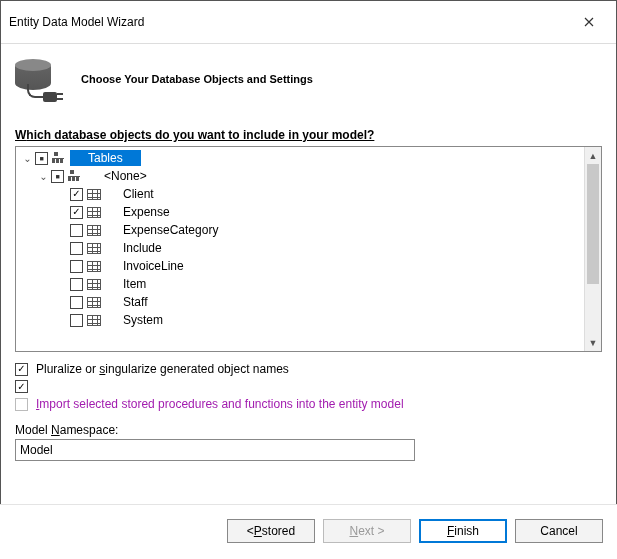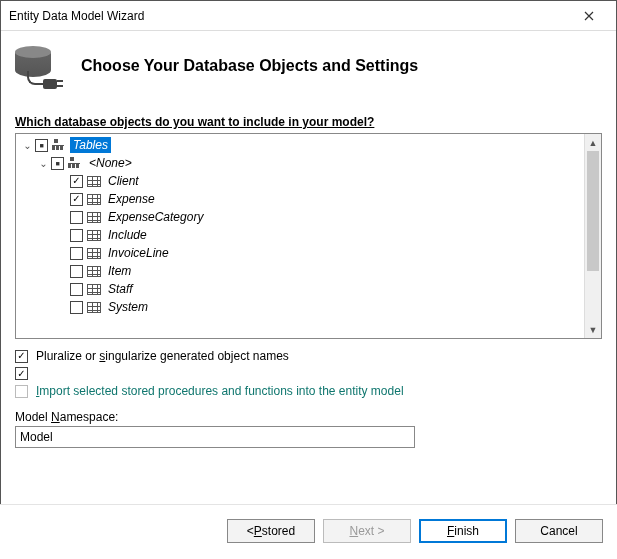--- a/index.html
+++ b/index.html
@@ -8,21 +8,21 @@
     font-family: "Segoe UI", Tahoma, sans-serif;
     font-size: 12px;
     background: #fff;
     color: #000;
     width: 617px;
     height: 559px;
     overflow: hidden;
     border: 1px solid #555;
   }
   .titlebar {
-    height: 30px;
+    height: 43px;
     display: flex;
     align-items: center;
     padding: 0 4px 0 8px;
     border-bottom: 1px solid #ddd;
   }
   .titlebar .title { flex: 1; }
   .close-btn {
     width: 46px; height: 30px;
     display: flex; align-items: center; justify-content: center;
     color: #333;
@@ -49,21 +49,21 @@
   }
   .plug .body { width:14px; height:10px; background:#444; border-radius:2px; position:absolute; left:0; top:2px;}
   .plug .prong { width:6px; height:2px; background:#444; position:absolute; right:0; }
   .plug .p1 { top:3px; }
   .plug .p2 { top:8px; }
   .cord {
     position:absolute; left:12px; top:26px; width:18px; height:14px;
     border-bottom:2px solid #444; border-left:2px solid #444;
     border-bottom-left-radius:8px;
   }
-  .heading { font-weight: bold; font-size: 16px; }
+  .heading { font-weight: bold; font-size: 11px; }
 
   .content { padding: 0 14px; }
   .prompt { margin: 6px 0 4px 0; text-decoration: underline; }
   .u { text-decoration: underline; }
 
   .tree-wrap {
     border: 1px solid #888;
     width: 100%;
     height: 206px;
     position: relative;
@@ -114,26 +114,26 @@
       linear-gradient(#555,#555) 8px 0/3px 4px no-repeat;
   }
   .tableicon {
     border:1px solid #555; width:14px; height:11px;
     background:
       linear-gradient(#555,#555) 0 3px/100% 1px no-repeat,
       linear-gradient(#555,#555) 0 7px/100% 1px no-repeat,
       linear-gradient(#555,#555) 4px 0/1px 100% no-repeat,
       linear-gradient(#555,#555) 9px 0/1px 100% no-repeat;
   }
-  .label { padding:1px 3px;font-style:italic; }
+  .label { padding:1px 18px; }
   .label.sel { background:#0078d7; color:#fff; }
 
   .opts { margin-top:10px; }
   .optrow { display:flex; align-items:center; gap:8px; margin: 4px 0; }
-  .optrow.disabled { color:#0f766e; }
+  .optrow.disabled { color:#a21caf; }
   .optrow.disabled .cb { border-color:#bbb; color:#bbb; }
 
   .ns-label { margin-top:12px; }
   .ns-input {
     width: 400px; height:22px; border:1px solid #888; padding: 2px 4px;
     font-family:inherit; font-size:12px; margin-top:2px;
   }
 
   .footer {
     position:absolute; left:0; right:0; bottom:0;

